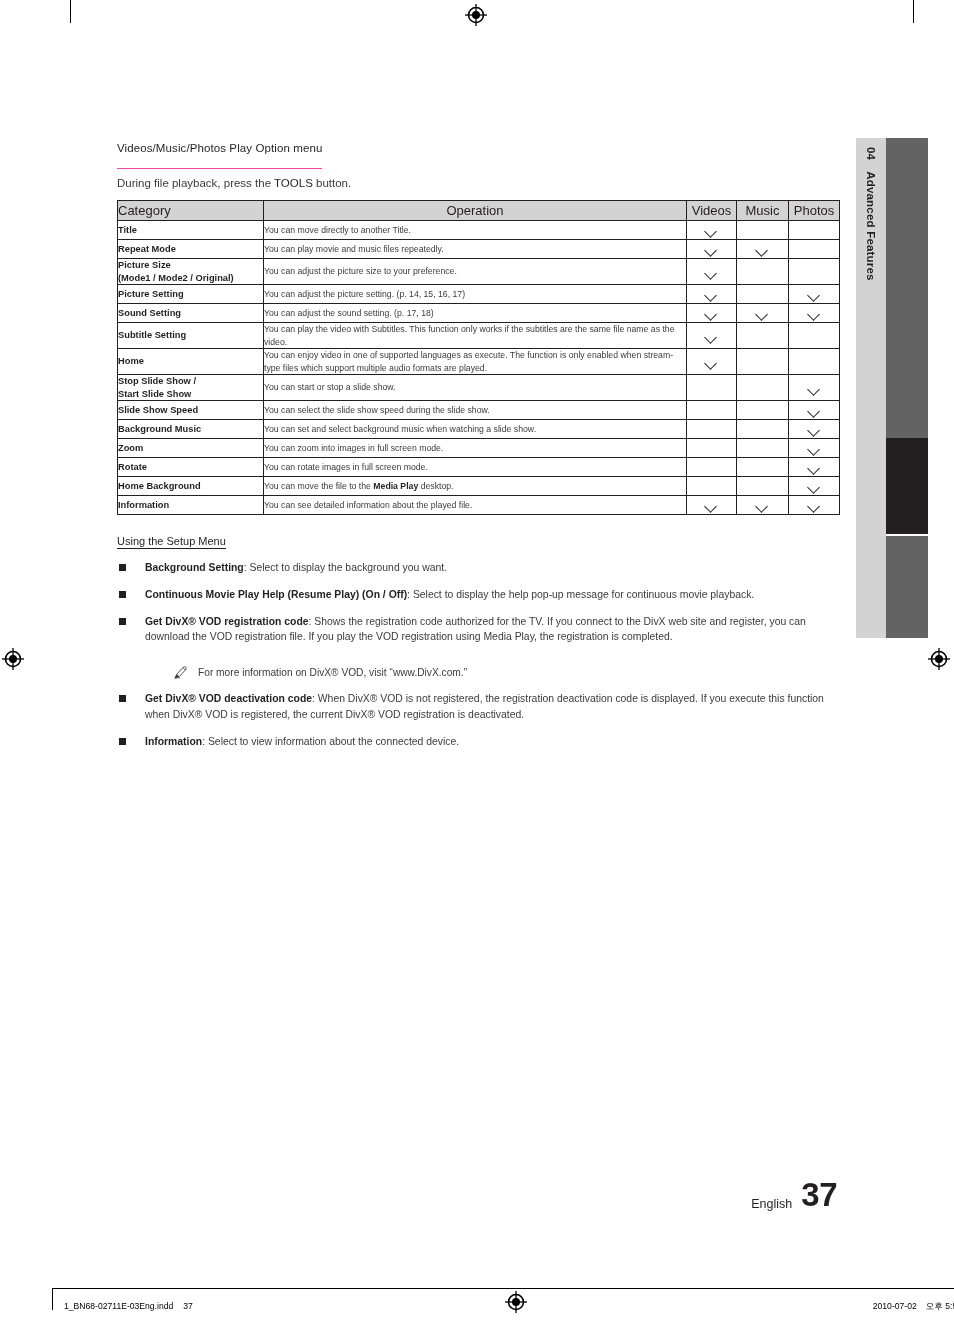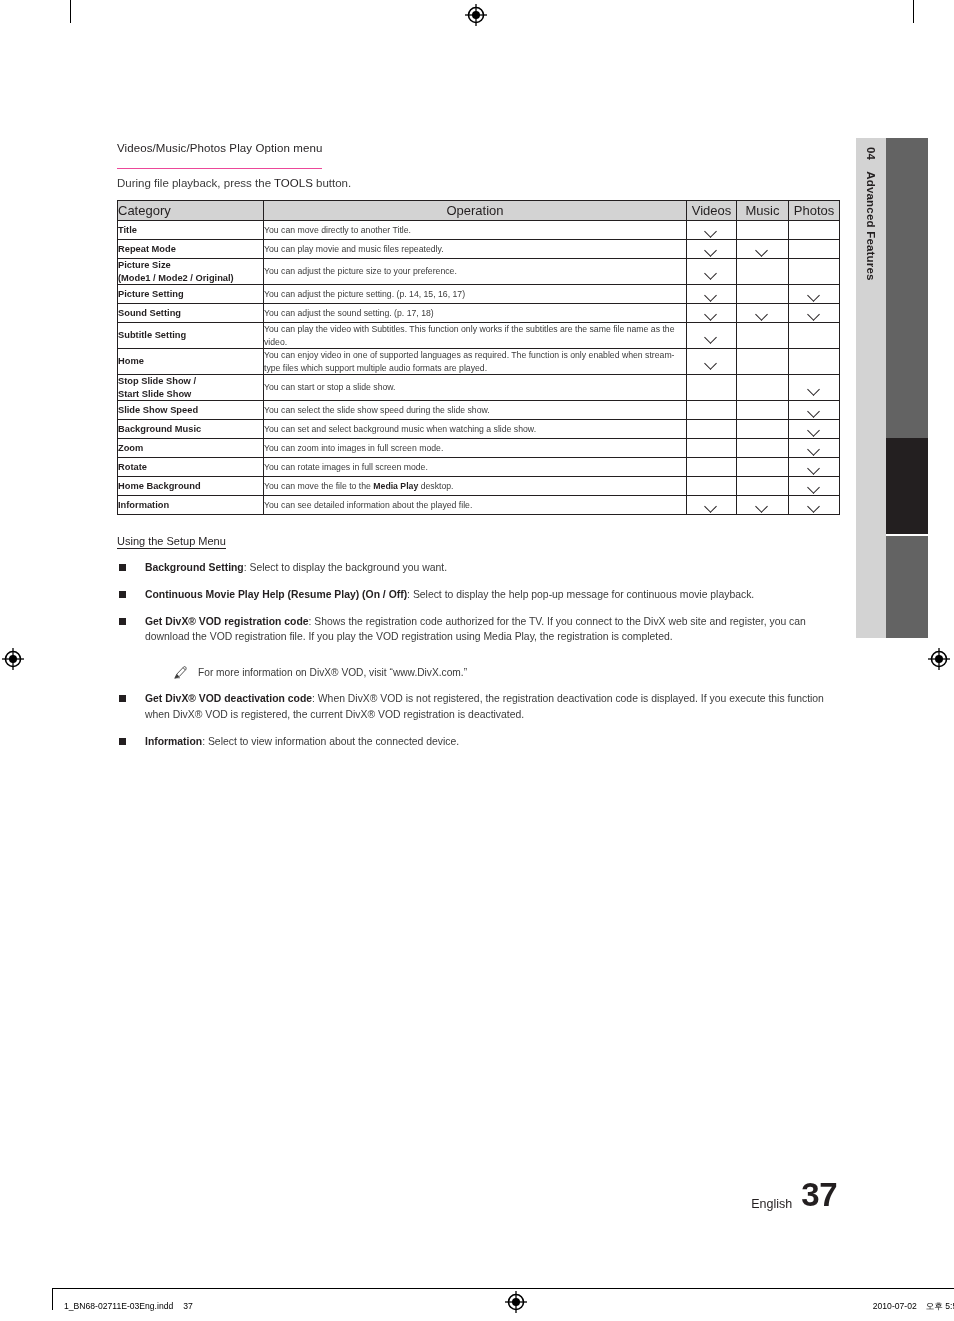--- a/index.html
+++ b/index.html
@@ -392,21 +392,21 @@
         </tr>
         <tr>
           <td class="cat">Subtitle Setting</td>
           <td class="op">You can play the video with Subtitles. This function only works if the subtitles are the same file name as the video.</td>
           <td class="mark"><span class="chev"></span></td>
           <td class="mark"></td>
           <td class="mark"></td>
         </tr>
         <tr>
           <td class="cat">Home</td>
-          <td class="op">You can enjoy video in one of supported languages as required. The function is only enabled when stream-type files which support multiple audio formats are played.</td>
+          <td class="op">You can enjoy video in one of supported languages as execute. The function is only enabled when stream-type files which support multiple audio formats are played.</td>
           <td class="mark"><span class="chev"></span></td>
           <td class="mark"></td>
           <td class="mark"></td>
         </tr>
         <tr>
           <td class="cat">Stop Slide Show /<br>Start Slide Show</td>
           <td class="op">You can start or stop a slide show.</td>
           <td class="mark"></td>
           <td class="mark"></td>
           <td class="mark"><span class="chev"></span></td>

